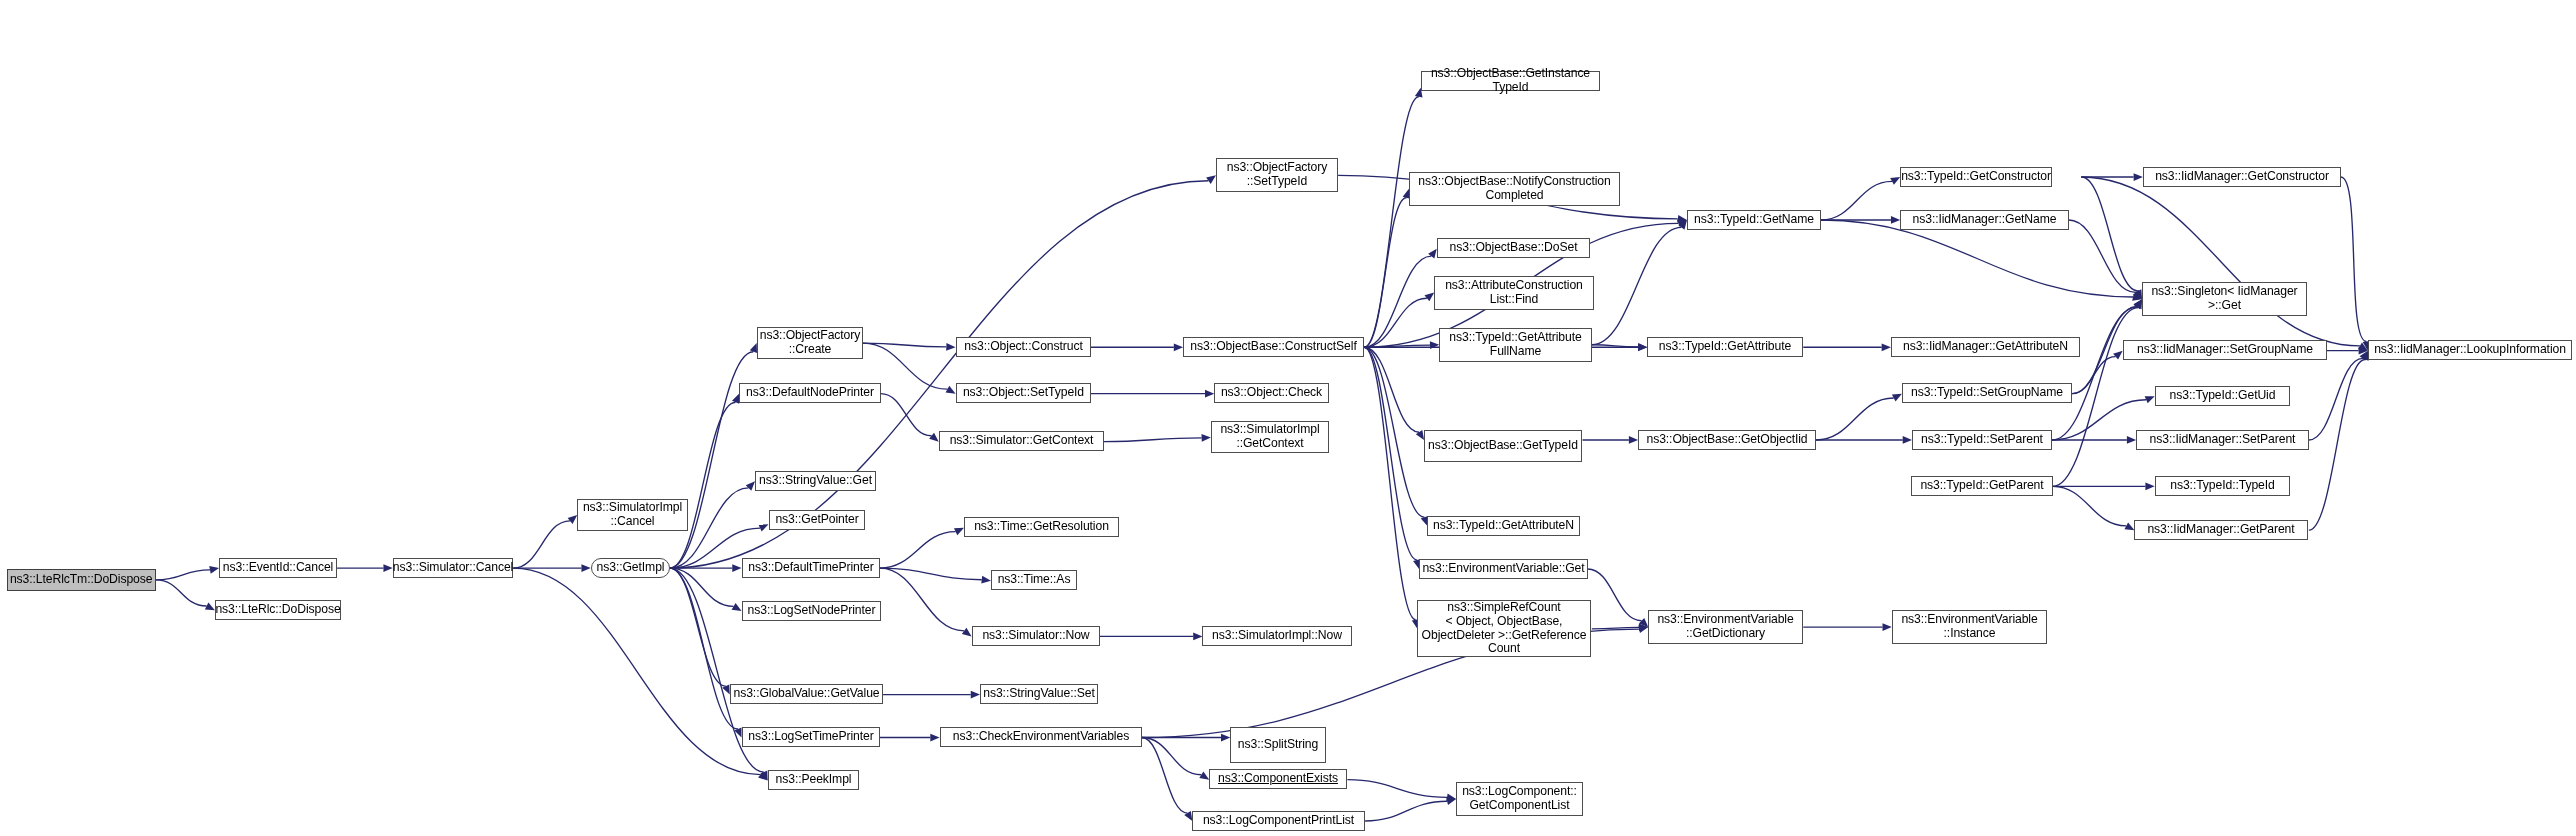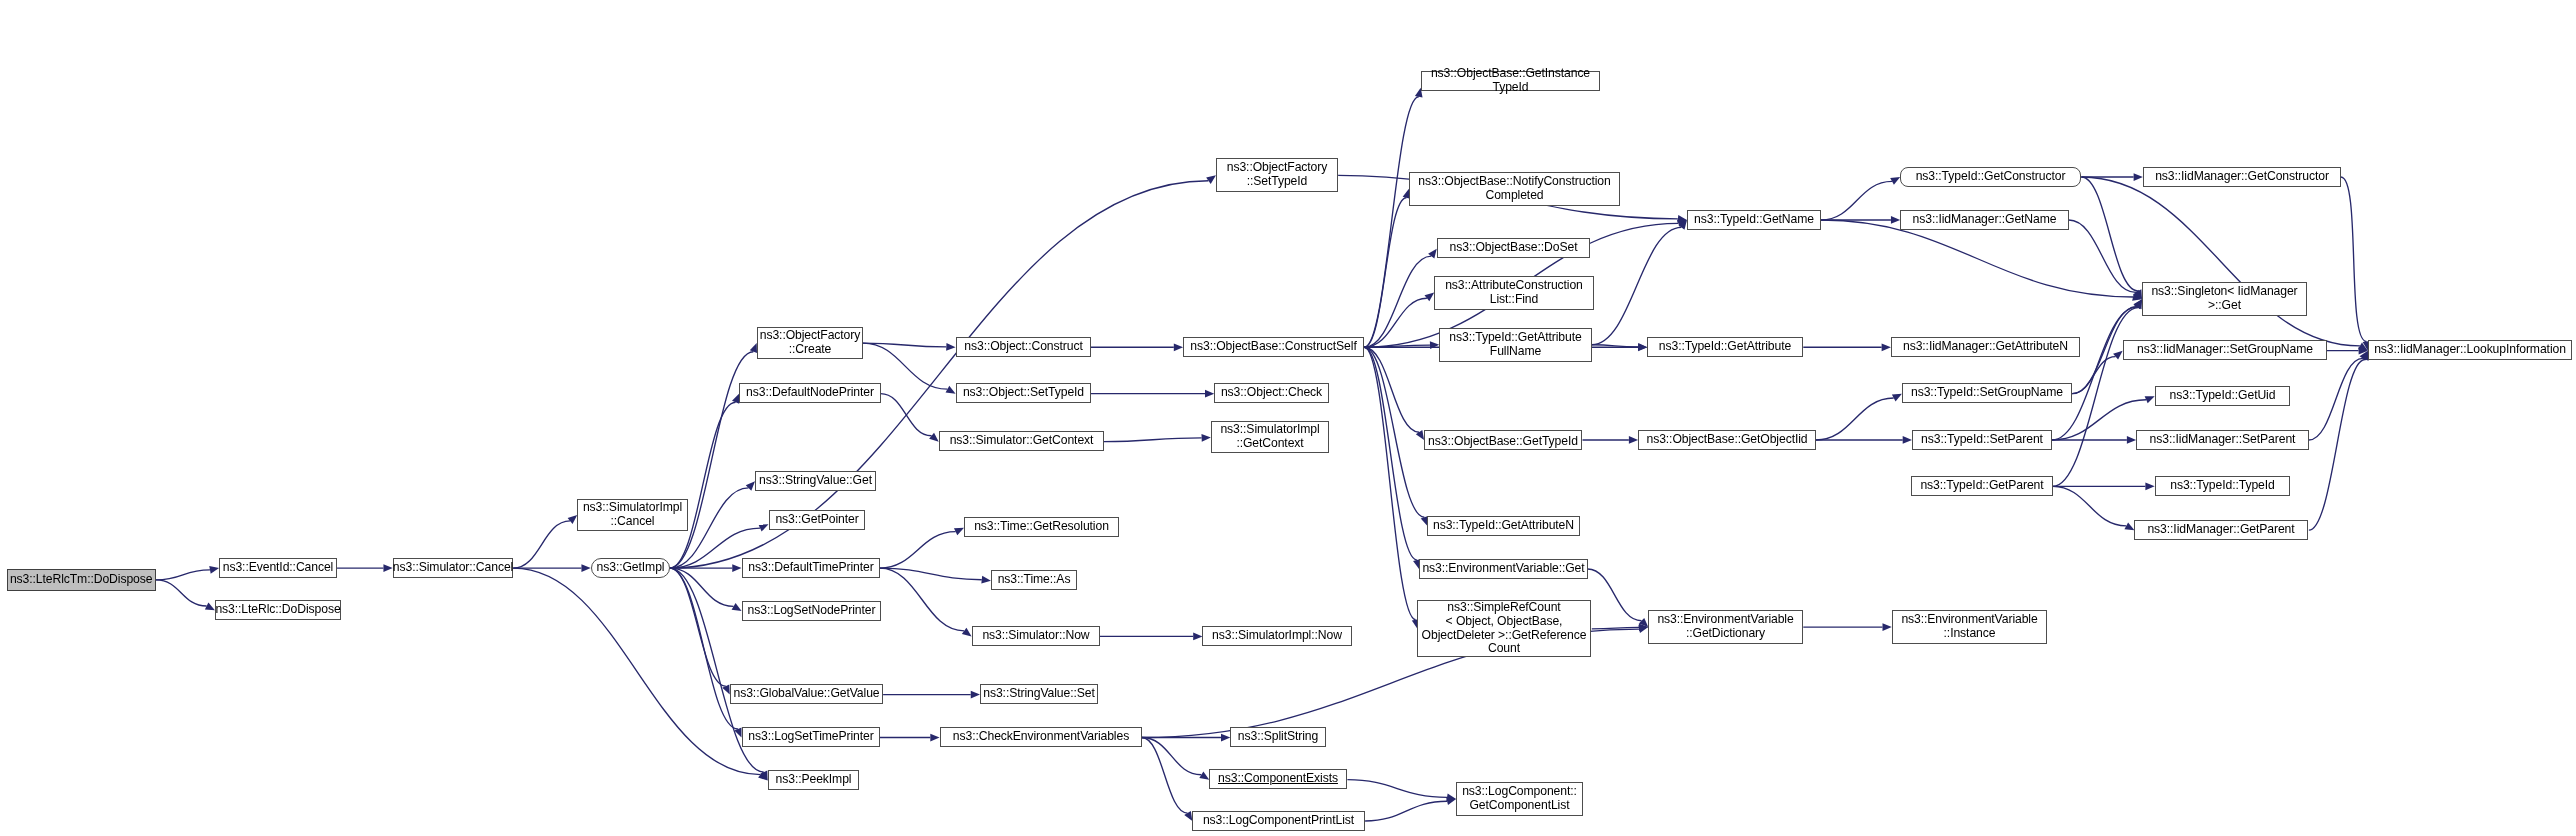--- a/index.html
+++ b/index.html
@@ -231,49 +231,49 @@
       <div class="node" style="left: 964px; top: 517px; width: 155px; height: 20px;"><span>ns3::Time::GetResolution</span></div>
       <div class="node" style="left: 991px; top: 570px; width: 86px; height: 20px;"><span>ns3::Time::As</span></div>
       <div class="node" style="left: 972px; top: 626px; width: 128px; height: 20px;"><span>ns3::Simulator::Now</span></div>
       <div class="node" style="left: 980px; top: 684px; width: 118px; height: 20px;"><span>ns3::StringValue::Set</span></div>
       <div class="node" style="left: 940px; top: 727px; width: 202px; height: 20px;"><span>ns3::CheckEnvironmentVariables</span></div>
       <div class="node" style="left: 1183px; top: 337px; width: 181px; height: 20px;"><span>ns3::ObjectBase::ConstructSelf</span></div>
       <div class="node" style="left: 1214px; top: 383px; width: 115px; height: 20px;"><span>ns3::Object::Check</span></div>
       <div class="node" style="left: 1211px; top: 421px; width: 118px; height: 32px;"><span>ns3::SimulatorImpl
 ::GetContext</span></div>
       <div class="node" style="left: 1202px; top: 626px; width: 150px; height: 20px;"><span>ns3::SimulatorImpl::Now</span></div>
-      <div class="node" style="left: 1230px; top: 727px; width: 96px; height: 20px;"><span>ns3::SplitString</span></div>
+      <div class="node" style="left: 1230px; top: 727px; width: 96px; height: 36px;"><span>ns3::SplitString</span></div>
       <div class="node" style="left: 1209px; top: 769px; width: 138px; height: 20px; text-decoration: underline;"><span>ns3::ComponentExists</span></div>
       <div class="node" style="left: 1192px; top: 811px; width: 173px; height: 20px;"><span>ns3::LogComponentPrintList</span></div>
       <div class="node" style="left: 1421px; top: 71px; width: 179px; height: 20px;"><span>ns3::ObjectBase::GetInstance
 TypeId</span></div>
       <div class="node" style="left: 1409px; top: 172px; width: 211px; height: 34px;"><span>ns3::ObjectBase::NotifyConstruction
 Completed</span></div>
       <div class="node" style="left: 1437px; top: 238px; width: 153px; height: 20px;"><span>ns3::ObjectBase::DoSet</span></div>
       <div class="node" style="left: 1434px; top: 276px; width: 160px; height: 34px;"><span>ns3::AttributeConstruction
 List::Find</span></div>
       <div class="node" style="left: 1439px; top: 328px; width: 153px; height: 34px;"><span>ns3::TypeId::GetAttribute
 FullName</span></div>
-      <div class="node" style="left: 1424px; top: 430px; width: 158px; height: 20px; align-items: flex-end;"><span>ns3::ObjectBase::GetTypeId</span></div>
+      <div class="node" style="left: 1424px; top: 430px; width: 158px; height: 32px;"><span>ns3::ObjectBase::GetTypeId</span></div>
       <div class="node" style="left: 1427px; top: 516px; width: 153px; height: 20px;"><span>ns3::TypeId::GetAttributeN</span></div>
       <div class="node" style="left: 1419px; top: 559px; width: 169px; height: 20px;"><span>ns3::EnvironmentVariable::Get</span></div>
       <div class="node" style="left: 1417px; top: 600px; width: 174px; height: 57px;"><span>ns3::SimpleRefCount
 &lt; Object, ObjectBase,
  ObjectDeleter &gt;::GetReference
 Count</span></div>
       <div class="node" style="left: 1216px; top: 158px; width: 122px; height: 34px;"><span>ns3::ObjectFactory
 ::SetTypeId</span></div>
       <div class="node" style="left: 1687px; top: 210px; width: 134px; height: 20px;"><span>ns3::TypeId::GetName</span></div>
       <div class="node" style="left: 1647px; top: 337px; width: 156px; height: 20px;"><span>ns3::TypeId::GetAttribute</span></div>
       <div class="node" style="left: 1638px; top: 430px; width: 178px; height: 20px;"><span>ns3::ObjectBase::GetObjectIid</span></div>
       <div class="node" style="left: 1648px; top: 610px; width: 155px; height: 34px;"><span>ns3::EnvironmentVariable
 ::GetDictionary</span></div>
       <div class="node" style="left: 1456px; top: 782px; width: 127px; height: 34px;"><span>ns3::LogComponent::
 GetComponentList</span></div>
-      <div class="node" style="left: 1900px; top: 167px; width: 181px; height: 20px; border-radius: 8px;"><span>ns3::TypeId::GetConstructor</span></div>
+      <div class="node" style="left: 1900px; top: 167px; width: 152px; height: 20px;"><span>ns3::TypeId::GetConstructor</span></div>
       <div class="node" style="left: 1900px; top: 210px; width: 169px; height: 20px;"><span>ns3::IidManager::GetName</span></div>
       <div class="node" style="left: 1891px; top: 337px; width: 189px; height: 20px;"><span>ns3::IidManager::GetAttributeN</span></div>
       <div class="node" style="left: 1902px; top: 383px; width: 170px; height: 20px;"><span>ns3::TypeId::SetGroupName</span></div>
       <div class="node" style="left: 1912px; top: 430px; width: 140px; height: 20px;"><span>ns3::TypeId::SetParent</span></div>
       <div class="node" style="left: 1911px; top: 476px; width: 142px; height: 20px;"><span>ns3::TypeId::GetParent</span></div>
       <div class="node" style="left: 1892px; top: 610px; width: 155px; height: 34px;"><span>ns3::EnvironmentVariable
 ::Instance</span></div>
       <div class="node" style="left: 2143px; top: 167px; width: 198px; height: 20px;"><span>ns3::IidManager::GetConstructor</span></div>
       <div class="node" style="left: 2142px; top: 282px; width: 165px; height: 34px;"><span>ns3::Singleton&lt; IidManager
 &gt;::Get</span></div>

